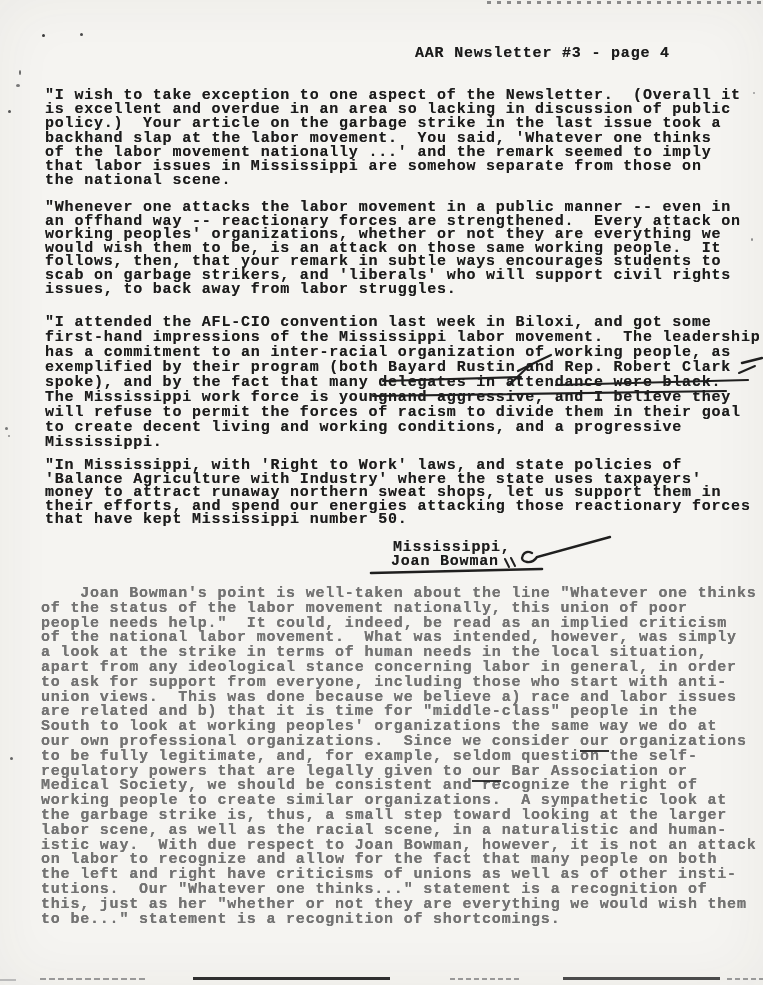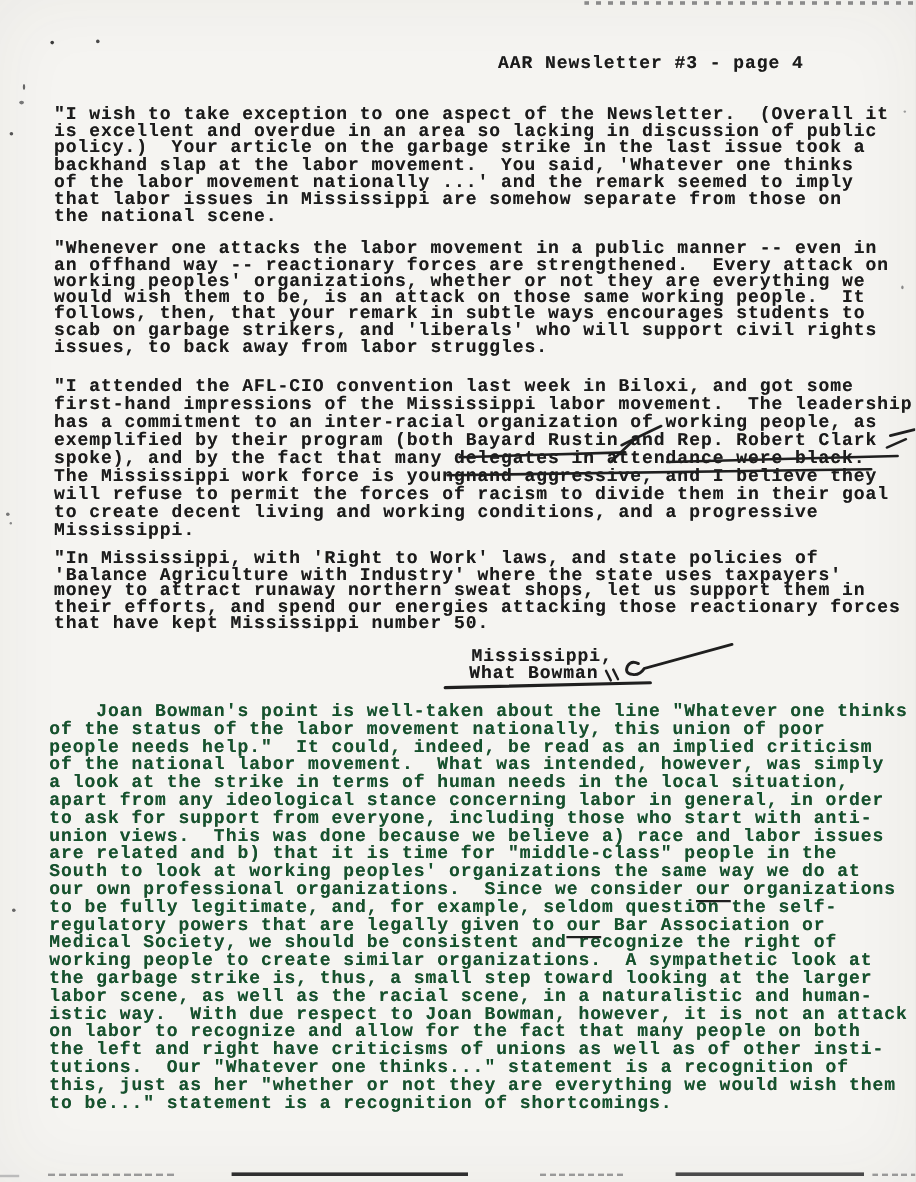--- a/index.html
+++ b/index.html
@@ -70,23 +70,23 @@
 will refuse to permit the forces of racism to divide them in their goal
 to create decent living and working conditions, and a progressive
 Mississippi.</div>
   <div class="typed p4" style="color: rgb(27, 27, 27);">"In Mississippi, with 'Right to Work' laws, and state policies of
 'Balance Agriculture with Industry' where the state uses taxpayers'
 money to attract runaway northern sweat shops, let us support them in
 their efforts, and spend our energies attacking those reactionary forces
 that have kept Mississippi number 50.</div>
 
   <div class="typed sig1" style="color: rgb(27, 27, 27);">Mississippi,</div>
-  <div class="typed sig2" style="color: rgb(27, 27, 27);">What Bowman</div>
+  <div class="typed sig2" style="color: rgb(27, 27, 27);">Joan Bowman</div>
 
-  <div class="typed p5" style="color: #14532d;">    Joan Bowman's point is well-taken about the line "Whatever one thinks
+  <div class="typed p5" style="color: #737373;">    Joan Bowman's point is well-taken about the line "Whatever one thinks
 of the status of the labor movement nationally, this union of poor
 people needs help."  It could, indeed, be read as an implied criticism
 of the national labor movement.  What was intended, however, was simply
 a look at the strike in terms of human needs in the local situation,
 apart from any ideological stance concerning labor in general, in order
 to ask for support from everyone, including those who start with anti-
 union views.  This was done because we believe a) race and labor issues
 are related and b) that it is time for "middle-class" people in the
 South to look at working peoples' organizations the same way we do at
 our own professional organizations.  Since we consider our organizations

